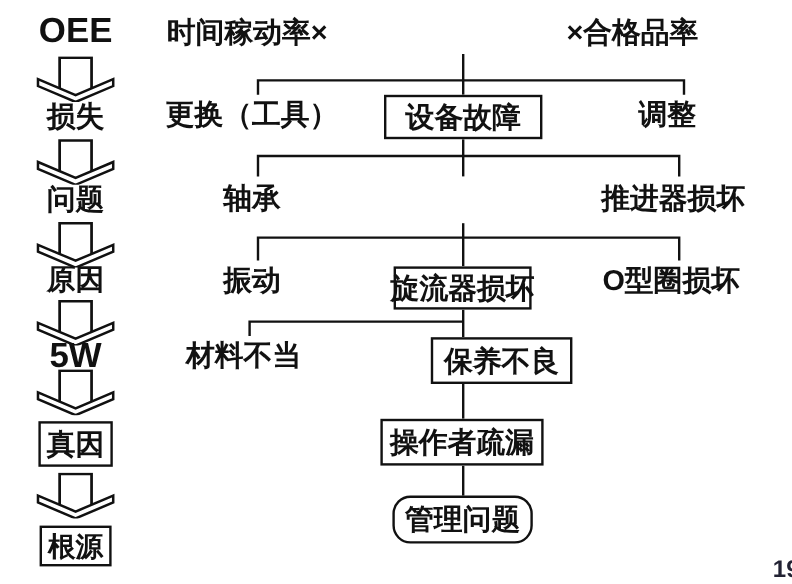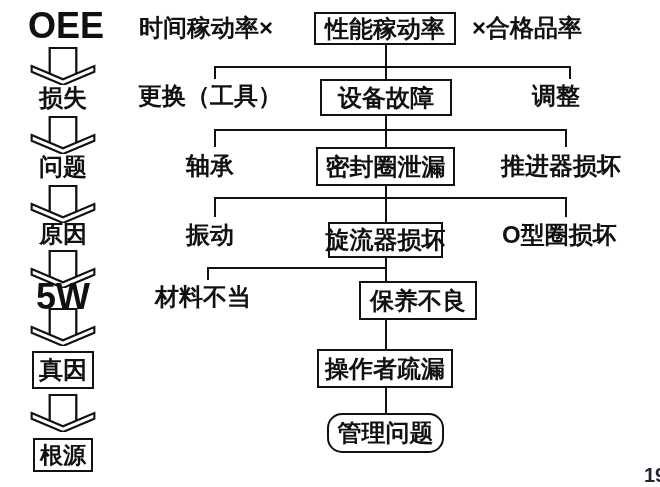--- a/index.html
+++ b/index.html
@@ -8,21 +8,21 @@
     overflow:hidden;
     font-family:"Liberation Sans","DejaVu Sans",sans-serif;
     color:#111;
   }
   #connectors{position:absolute;left:0;top:0;z-index:0;}
   .lbl{
     position:absolute;font-weight:bold;font-size:24px;line-height:28px;
     white-space:nowrap;color:#111;z-index:1;
   }
   .lad{width:70px;text-align:center;}
-  .latin{font-size:36px;}
+  .latin{font-size:29px;}
   .box{
     position:absolute;border:2px solid #111;background:#fff;
     display:flex;align-items:center;justify-content:center;
     font-weight:bold;font-size:24px;white-space:nowrap;z-index:2;
     box-sizing:border-box;color:#111;
   }
   .arrow{position:absolute;width:70px;height:38px;z-index:1;}
   #pageno{
     position:absolute;left:644px;top:464px;font-size:20px;font-weight:bold;
     color:#222233;z-index:3;
@@ -77,29 +77,27 @@
   <svg class="arrow" style="left:28px;top:308px" viewBox="0 0 70 40">
       <use href="#blockarrow"></use>
     </svg>
   <div class="box" style="left:32px;top:351px;width:62px;height:38px;">真因</div>
   <svg class="arrow" style="left:28px;top:394px" viewBox="0 0 70 40">
       <use href="#blockarrow"></use>
     </svg>
   <div class="box" style="left:33px;top:438px;width:60px;height:34px;font-size:23px;">根源</div>
 
   <div class="lbl" style="left:139px;top:14px;">时间稼动率×</div>
-  <div class="box" style="left:314px;top:12px;width:142px;height:33px;">性能稼动率</div>
   <div class="lbl" style="left:472px;top:14px;">×合格品率</div>
 
   <div class="lbl" style="left:138px;top:82px;">更换（工具）</div>
   <div class="box" style="left:320px;top:79px;width:132px;height:37px;">设备故障</div>
   <div class="lbl" style="left:532px;top:82px;">调整</div>
 
   <div class="lbl" style="left:186px;top:152px;">轴承</div>
-  <div class="box" style="left:316px;top:147px;width:139px;height:39px;">密封圈泄漏</div>
   <div class="lbl" style="left:501px;top:152px;">推进器损坏</div>
 
   <div class="lbl" style="left:186px;top:221px;">振动</div>
   <div class="box" style="left:328px;top:222px;width:115px;height:36px;">旋流器损坏</div>
   <div class="lbl" style="left:502px;top:221px;">O型圈损坏</div>
 
   <div class="lbl" style="left:155px;top:283px;">材料不当</div>
   <div class="box" style="left:327px;top:281px;width:118px;height:39px;margin-left:32px;">保养不良</div>
 
   <div class="box" style="left:317px;top:349px;width:136px;height:39px;">操作者疏漏</div>

